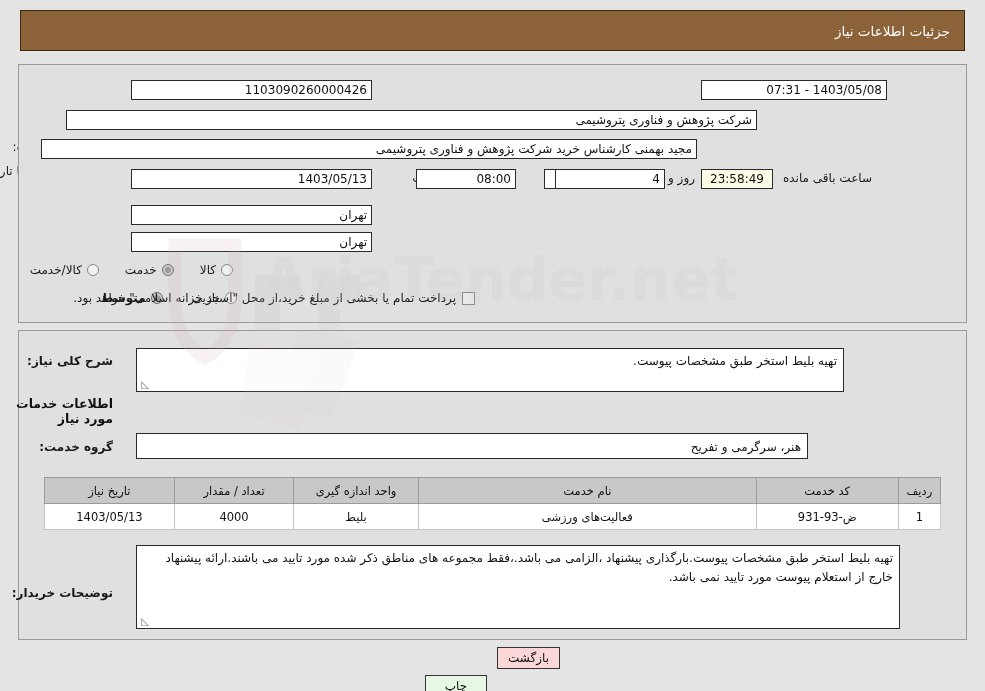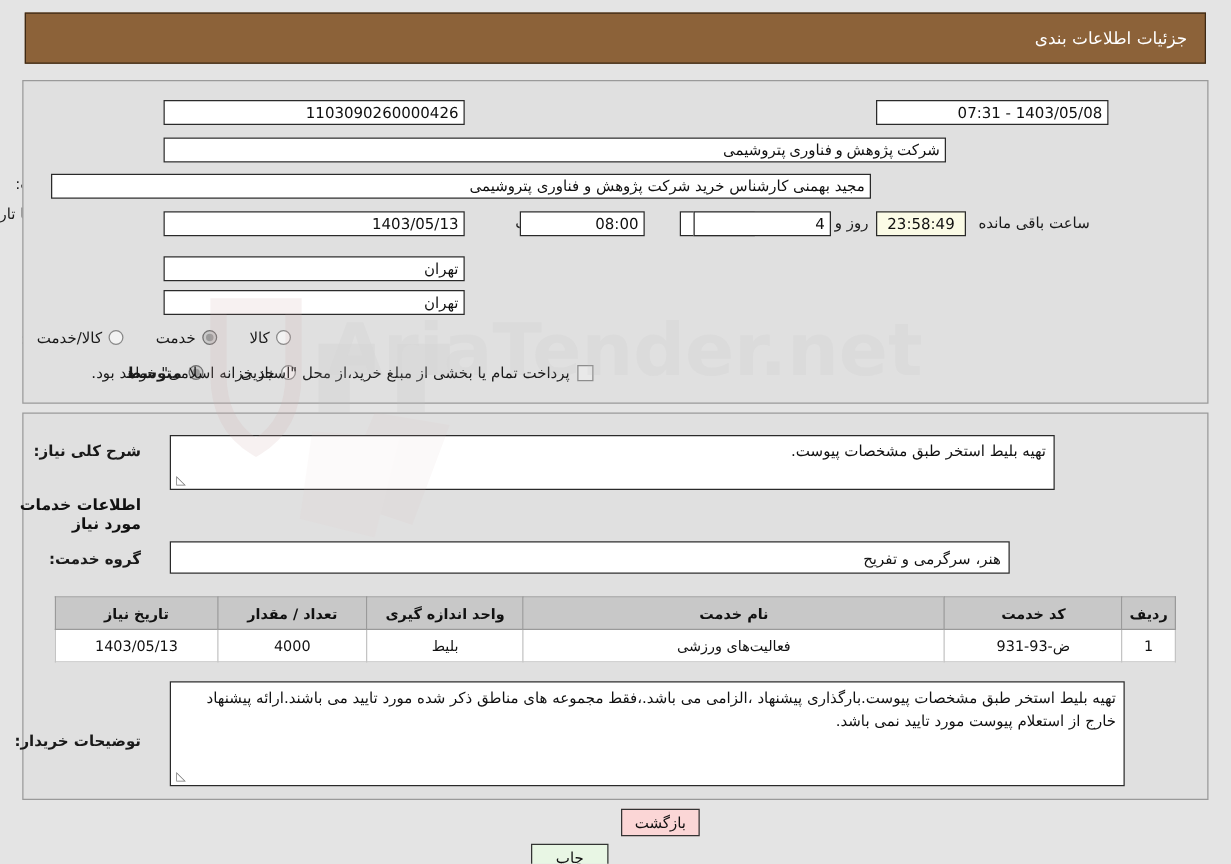--- a/index.html
+++ b/index.html
@@ -176,21 +176,21 @@
   
   table.grid {
     position: absolute;
     border-collapse: collapse;
     background: #ffffff;
     font-size: 12px;
   }
   table.grid th {
     background: #c8c8c8;
     border: 1px solid #9a9a9a;
-    font-weight: bold;
+    font-weight: normal;
     font-size: 11.5px;
     height: 25px;
     padding: 0 4px;
     color: #111;
     text-align: center;
   }
   table.grid td {
     background: #ffffff;
     border: 1px solid #c4c4c4;
     height: 25px;
@@ -222,39 +222,39 @@
     display: flex;
     justify-content: center;
     gap: 10px;
     z-index: 3;
   }
 </style>
 </head>
 <body>
 
 <div class="header-bar">
-  <span class="header-title">جزئیات اطلاعات بندی</span>
+  <span class="header-title">جزئیات اطلاعات نیاز</span>
 </div>
 
 <div class="panel" id="panel-top"></div>
 
 <div class="row" style="right:862px; top:81px;">
   <span class="lbl">شماره نیاز:</span>
 </div>
 <div class="field" style="position:absolute; right:613px; top:80px; width:241px; z-index:3;">1103090260000426</div>
 
 <div class="row" style="right:381px; top:81px;">
   <span class="lbl">تاریخ و ساعت اعلان عمومی:</span>
 </div>
 <div class="field" style="position:absolute; right:98px; top:80px; width:186px; z-index:3;">1403/05/08 - 07:31</div>
 
 <div class="row" style="right:862px; top:111px;">
   <span class="lbl">نام دستگاه خریدار:</span>
 </div>
-<div class="field right" style="position:absolute; right:228px; top:110px; width:626px; z-index:3;font-family:Liberation Serif, serif;">شرکت پژوهش و فناوری پتروشیمی</div>
+<div class="field right" style="position:absolute; right:228px; top:110px; width:691px; z-index:3;">شرکت پژوهش و فناوری پتروشیمی</div>
 
 <div class="row" style="right:862px; top:140px;">
   <span class="lbl">ایجاد کننده درخواست:</span>
 </div>
 <div class="field right" style="position:absolute; right:288px; top:139px; width:656px; z-index:3;">مجید بهمنی کارشناس خرید شرکت پژوهش و فناوری پتروشیمی</div>
 <div class="row" style="right:150px; top:140px;">
   <span class="link">اطلاعات تماس خریدار</span>
 </div>
 
 <div class="row" style="right:862px; top:163px; display:block; line-height:16px;">

